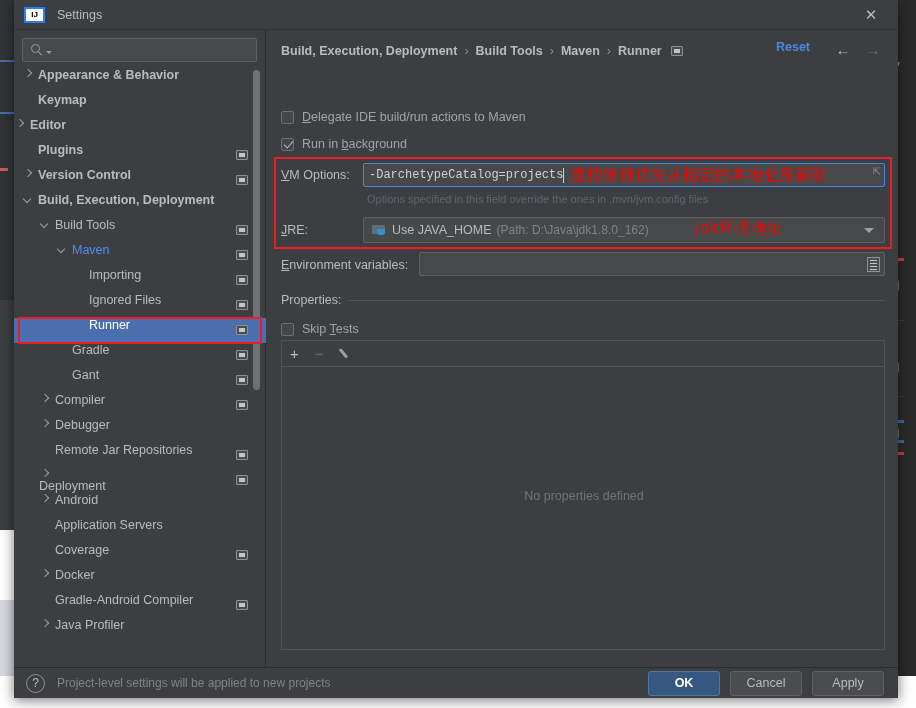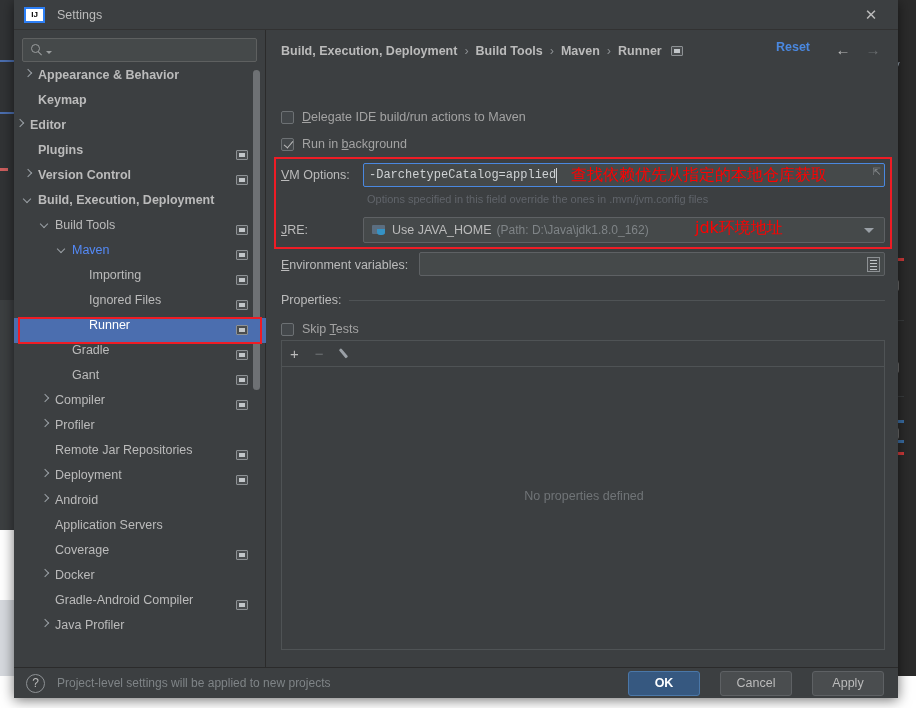--- a/index.html
+++ b/index.html
@@ -294,21 +294,21 @@
   .help-icon {
     width:19px; height:19px; margin-left:12px; border-radius:50%;
     border:1.5px solid #8d9194; color:#bbbbbb; font-size:12px;
     display:flex; align-items:center; justify-content:center; cursor:pointer;
   }
   .footer-msg { margin-left:12px; font-size:12px; color:#7f8487; }
   .btn-group { position:absolute; right:14px; display:flex; gap:10px; }
   .btn {
     height:25px; min-width:72px; padding:0 6px; border-radius:3px;
     font-size:12.5px; display:flex; align-items:center; justify-content:center;
-    border:1px solid #5e6164; background:#4a4d4f; color:#bbbbbb; cursor:pointer;margin-left:10px;
+    border:1px solid #5e6164; background:#4a4d4f; color:#bbbbbb; cursor:pointer;
   }
   .btn.primary { background:#365880; border-color:#4a77a8; color:#ffffff; font-weight:bold; }
 </style>
 </head>
 <body>
 
 <div class="bg-root">
 
   <div class="bg-left-strip">
     <div class="s1"></div>
@@ -422,28 +422,28 @@
             <span>Gant</span>
             <span class="cfg-icon"></span>
           </div>
           <div class="tree-row" style="padding-left: 25px;">
             <span class="arrow right"></span>
             <span>Compiler</span>
             <span class="cfg-icon"></span>
           </div>
           <div class="tree-row" style="padding-left: 25px;">
             <span class="arrow right"></span>
-            <span>Profiler</span>
+            <span>Debugger</span>
           </div>
           <div class="tree-row" style="padding-left: 25px;">
             <span class="arrow "></span>
             <span>Remote Jar Repositories</span>
             <span class="cfg-icon"></span>
           </div>
-          <div class="tree-row" style="padding-left: 25px;">
+          <div class="tree-row" style="padding-left: 25px; flex-direction: column;">
             <span class="arrow right"></span>
             <span>Deployment</span>
             <span class="cfg-icon"></span>
           </div>
           <div class="tree-row" style="padding-left: 25px;">
             <span class="arrow right"></span>
             <span>Android</span>
           </div>
           <div class="tree-row" style="padding-left: 25px;">
             <span class="arrow "></span>
@@ -492,21 +492,21 @@
         <span><span class="u">D</span><span>elegate IDE build/run actions to Maven</span></span>
       </div>
 
       <div class="chk-row" style="top:107px;">
         <span class="chk checked"></span>
         <span><span>Run in </span><span class="u">b</span><span>ackground</span></span>
       </div>
 
       <span class="field-label" style="left:14px; top:138px;"><span class="u">V</span><span>M Options:</span></span>
       <div class="vm-input">
-        <span class="vm-text">-DarchetypeCatalog=applied</span>
+        <span class="vm-text">-DarchetypeCatalog=projects</span>
         <span class="caret-bar"></span>
         <span class="expand-glyph">⇱</span>
       </div>
       <span class="hint-text">Options specified in this field override the ones in .mvn/jvm.config files</span>
 
       <span class="field-label" style="left:14px; top:193px;"><span class="u">J</span><span>RE:</span></span>
       <div class="jre-combo">
         <span class="jre-icon">
           <span class="fold"></span>
             <span class="cup"></span>

